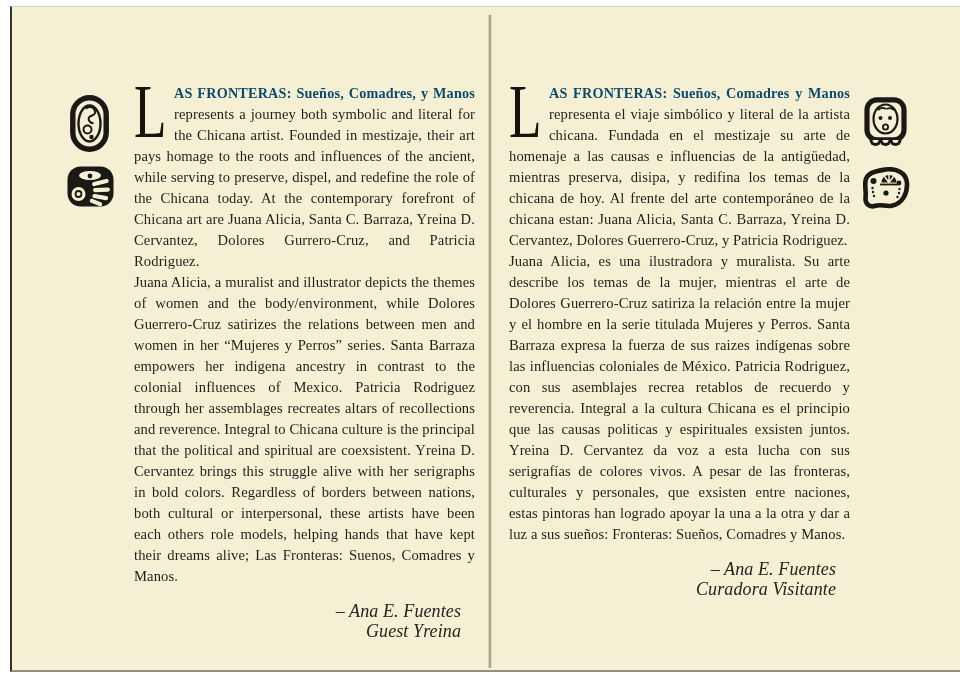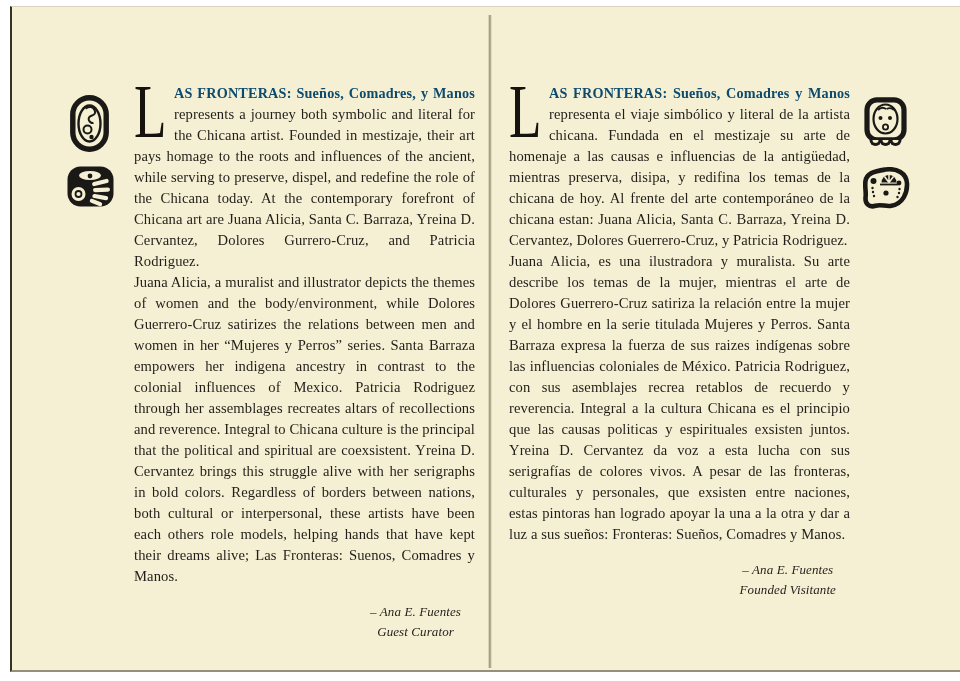--- a/index.html
+++ b/index.html
@@ -32,22 +32,22 @@
     float:left; width:35px; height:61px; margin:2px 5px 0 0; position:relative;
   }
   .dropcap span {
     position:absolute; left:0; top:-4px;
     font-size:76px; line-height:60px; color:#16130f;
     transform:scaleX(0.70); transform-origin:0 0;
   }
   .ital { }
   .signature {
     width:fit-content; margin:15px 14px 0 auto;
-    text-align:center; font-style:italic;
-    font-size:13px; line-height:19.5px; color:#26221d;
+    text-align:right; font-style:italic;
+    font-size:18px; line-height:19.5px; color:#26221d;
   }
   .glyph { position:absolute; }
   .g1 { left:58px;  top:88px;  width:39px; height:57px; }
   .g2 { left:55px;  top:159px; width:47px; height:41px; }
   .g3 { left:852px; top:90px;  width:43px; height:58px; }
   .g4 { left:851px; top:160px; width:47px; height:43px; }
 </style>
 </head>
 <body>
 
@@ -111,34 +111,34 @@
       <p>
         <span class="dropcap">
             <span>L</span>
           </span><span class="lead-title">AS FRONTERAS: Sueños, Comadres, y Manos</span><span> represents a journey both symbolic and literal for the Chicana artist. Founded in mestizaje, their art pays homage to the roots and influences of the ancient, while serving to preserve, dispel, and redefine the role of the Chicana today. At the contemporary forefront of Chicana art are Juana Alicia, Santa C. Barraza, Yreina D. Cervantez, Dolores Gurrero-Cruz, and Patricia Rodriguez.</span>
       </p>
       <p class="para2">
         <span>Juana Alicia, a muralist and illustrator depicts the themes of women and the body/environment, while Dolores Guerrero-Cruz satirizes the relations between men and women in her “Mujeres y Perros” series. Santa Barraza empowers her indigena ancestry in contrast to the colonial influences of Mexico. Patricia Rodriguez through her assemblages recreates altars of recollections and reverence. Integral to Chicana culture is the principal that the political and spiritual are coexsistent. Yreina D. Cervantez brings this struggle alive with her serigraphs in bold colors. Regardless of borders between nations, both cultural or interpersonal, these artists have been each others role models, helping hands that have kept their dreams alive; </span><span class="ital">Las Fronteras: Suenos, Comadres y Manos.</span>
       </p>
       <div class="signature">
         <div>– Ana E. Fuentes</div>
-        <div>Guest Curator</div>
+        <div>Guest Yreina</div>
       </div>
     </div>
 
     <div class="text-col col-es">
       <p>
         <span class="dropcap">
             <span>L</span>
           </span><span class="lead-title">AS FRONTERAS: Sueños, Comadres y Manos</span><span> representa el viaje simbólico y literal de la artista chicana. Fundada en el mestizaje su arte de homenaje a las causas e influencias de la antigüedad, mientras preserva, disipa, y redifina los temas de la chicana de hoy. Al frente del arte contemporáneo de la chicana estan: Juana Alicia, Santa C. Barraza, Yreina D. Cervantez, Dolores Guerrero-Cruz, y Patricia Rodriguez.</span>
       </p>
       <p class="para2">
         <span>Juana Alicia, es una ilustradora y muralista. Su arte describe los temas de la mujer, mientras el arte de Dolores Guerrero-Cruz satiriza la relación entre la mujer y el hombre en la serie titulada </span><span class="ital">Mujeres y Perros.</span><span> Santa Barraza expresa la fuerza de sus raizes indígenas sobre las influencias coloniales de México. Patricia Rodriguez, con sus asemblajes recrea retablos de recuerdo y reverencia. Integral a la cultura Chicana es el principio que las causas politicas y espirituales exsisten juntos. Yreina D. Cervantez da voz a esta lucha con sus serigrafías de colores vivos. A pesar de las fronteras, culturales y personales, que exsisten entre naciones, estas pintoras han logrado apoyar la una a la otra y dar a luz a sus sueños: </span><span class="ital">Fronteras: Sueños, Comadres y Manos.</span>
       </p>
       <div class="signature">
         <div>– Ana E. Fuentes</div>
-        <div>Founded Visitante</div>
+        <div>Curadora Visitante</div>
       </div>
     </div>
 
     <div class="fold"></div>
   </div>
 </div>
 
 </body></html>

